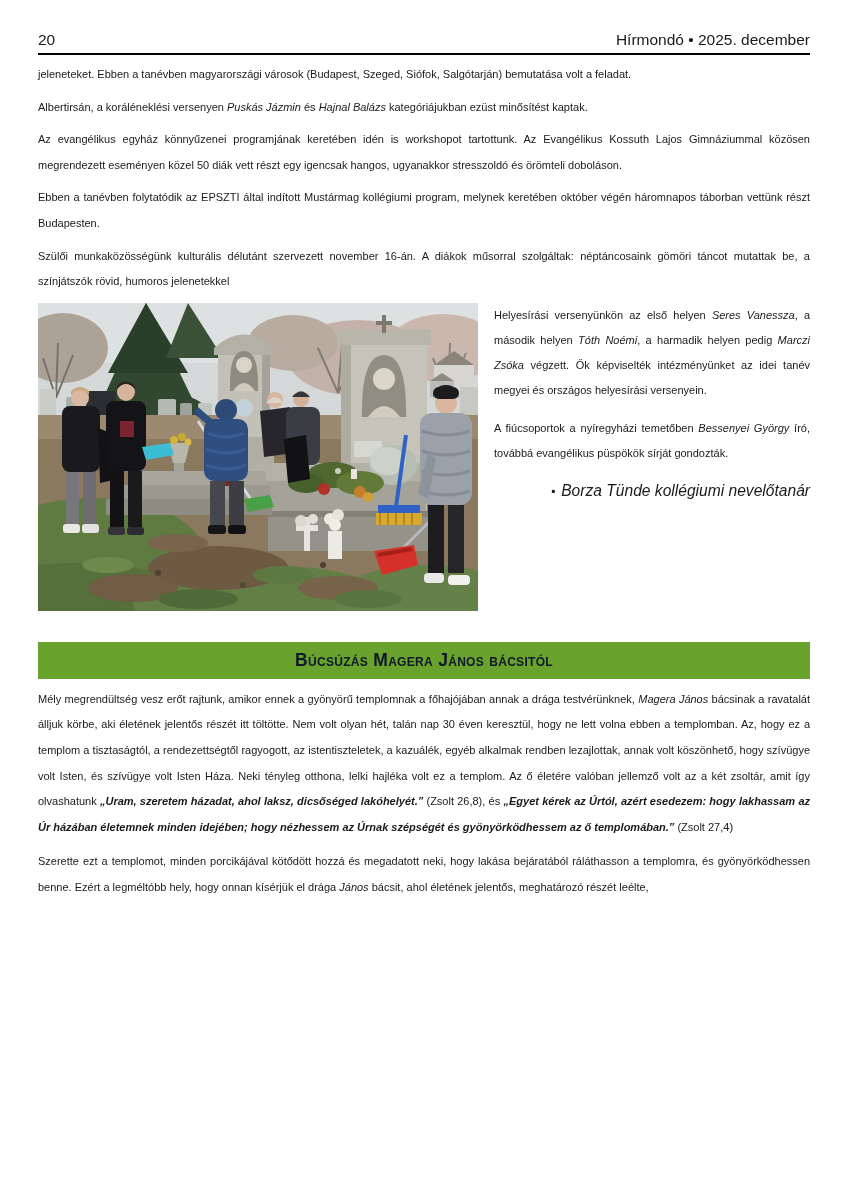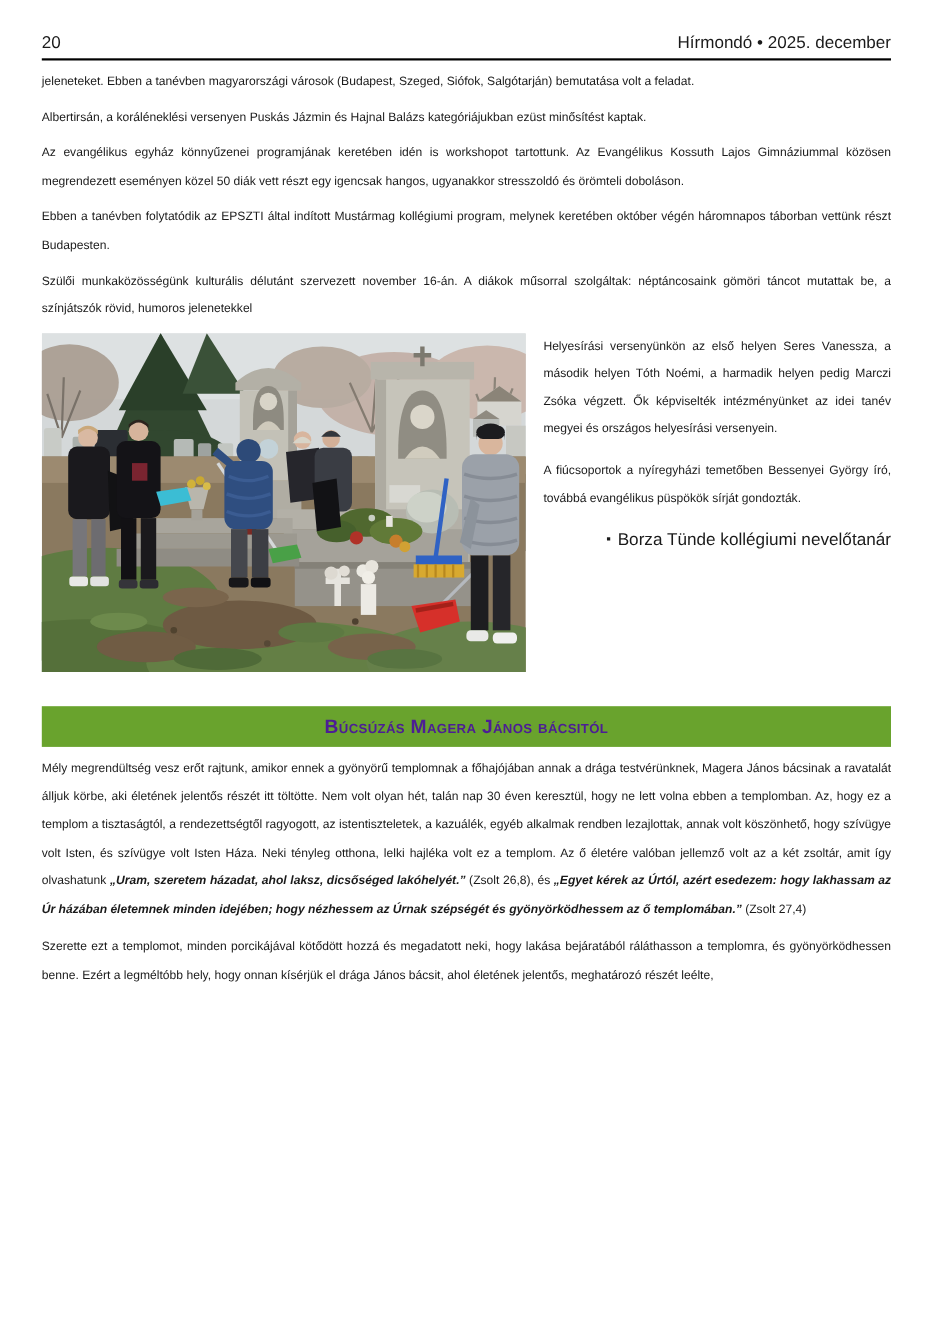--- a/index.html
+++ b/index.html
@@ -15,35 +15,35 @@
     display:flex;justify-content:space-between;align-items:flex-end;
     font-size:15.5px;line-height:20px;
     padding-bottom:3px;border-bottom:2px solid #000000;
   }
   .body-p{
     margin:6px 0 7px 0;
     font-size:11px;line-height:25.6px;
     text-align:justify;
   }
   .first-p{margin-top:7px;}
-  .s-i{}
+  .s-i{font-style:italic;}
   .s-bi{font-weight:700;font-style:italic;}
   .photo-row{display:flex;gap:16px;margin-top:8px;}
   .photo{flex:none;width:440px;height:308px;margin:0;padding:0;}
   .photo svg{display:block;width:440px;height:308px;}
   .photo-side{flex:1;min-width:0;}
   .photo-side .body-p{margin:0 0 12px 0;line-height:25.2px;}
   .byline{
     font-size:15.6px;line-height:25px;margin:2px 0 0 0;padding-left:15px;
     text-align:right;
   }
   .byline-bullet{font-style:normal;font-size:12px;vertical-align:1px;margin-right:6px;}
   .banner{
     margin-top:31px;height:37px;line-height:37px;
-    background:#69a32d;color:#4c1d95;text-align:center;
+    background:#69a32d;color:#0f172a;text-align:center;
     font-weight:700;font-variant:small-caps;font-size:17.5px;letter-spacing:.3px;
   }
   .section2 .body-p{margin:8px 0 9px 0;}
   .section2 .quote-p{margin-top:17px;}
 </style>
 </head>
 <body>
 
 <div class="page">
 

